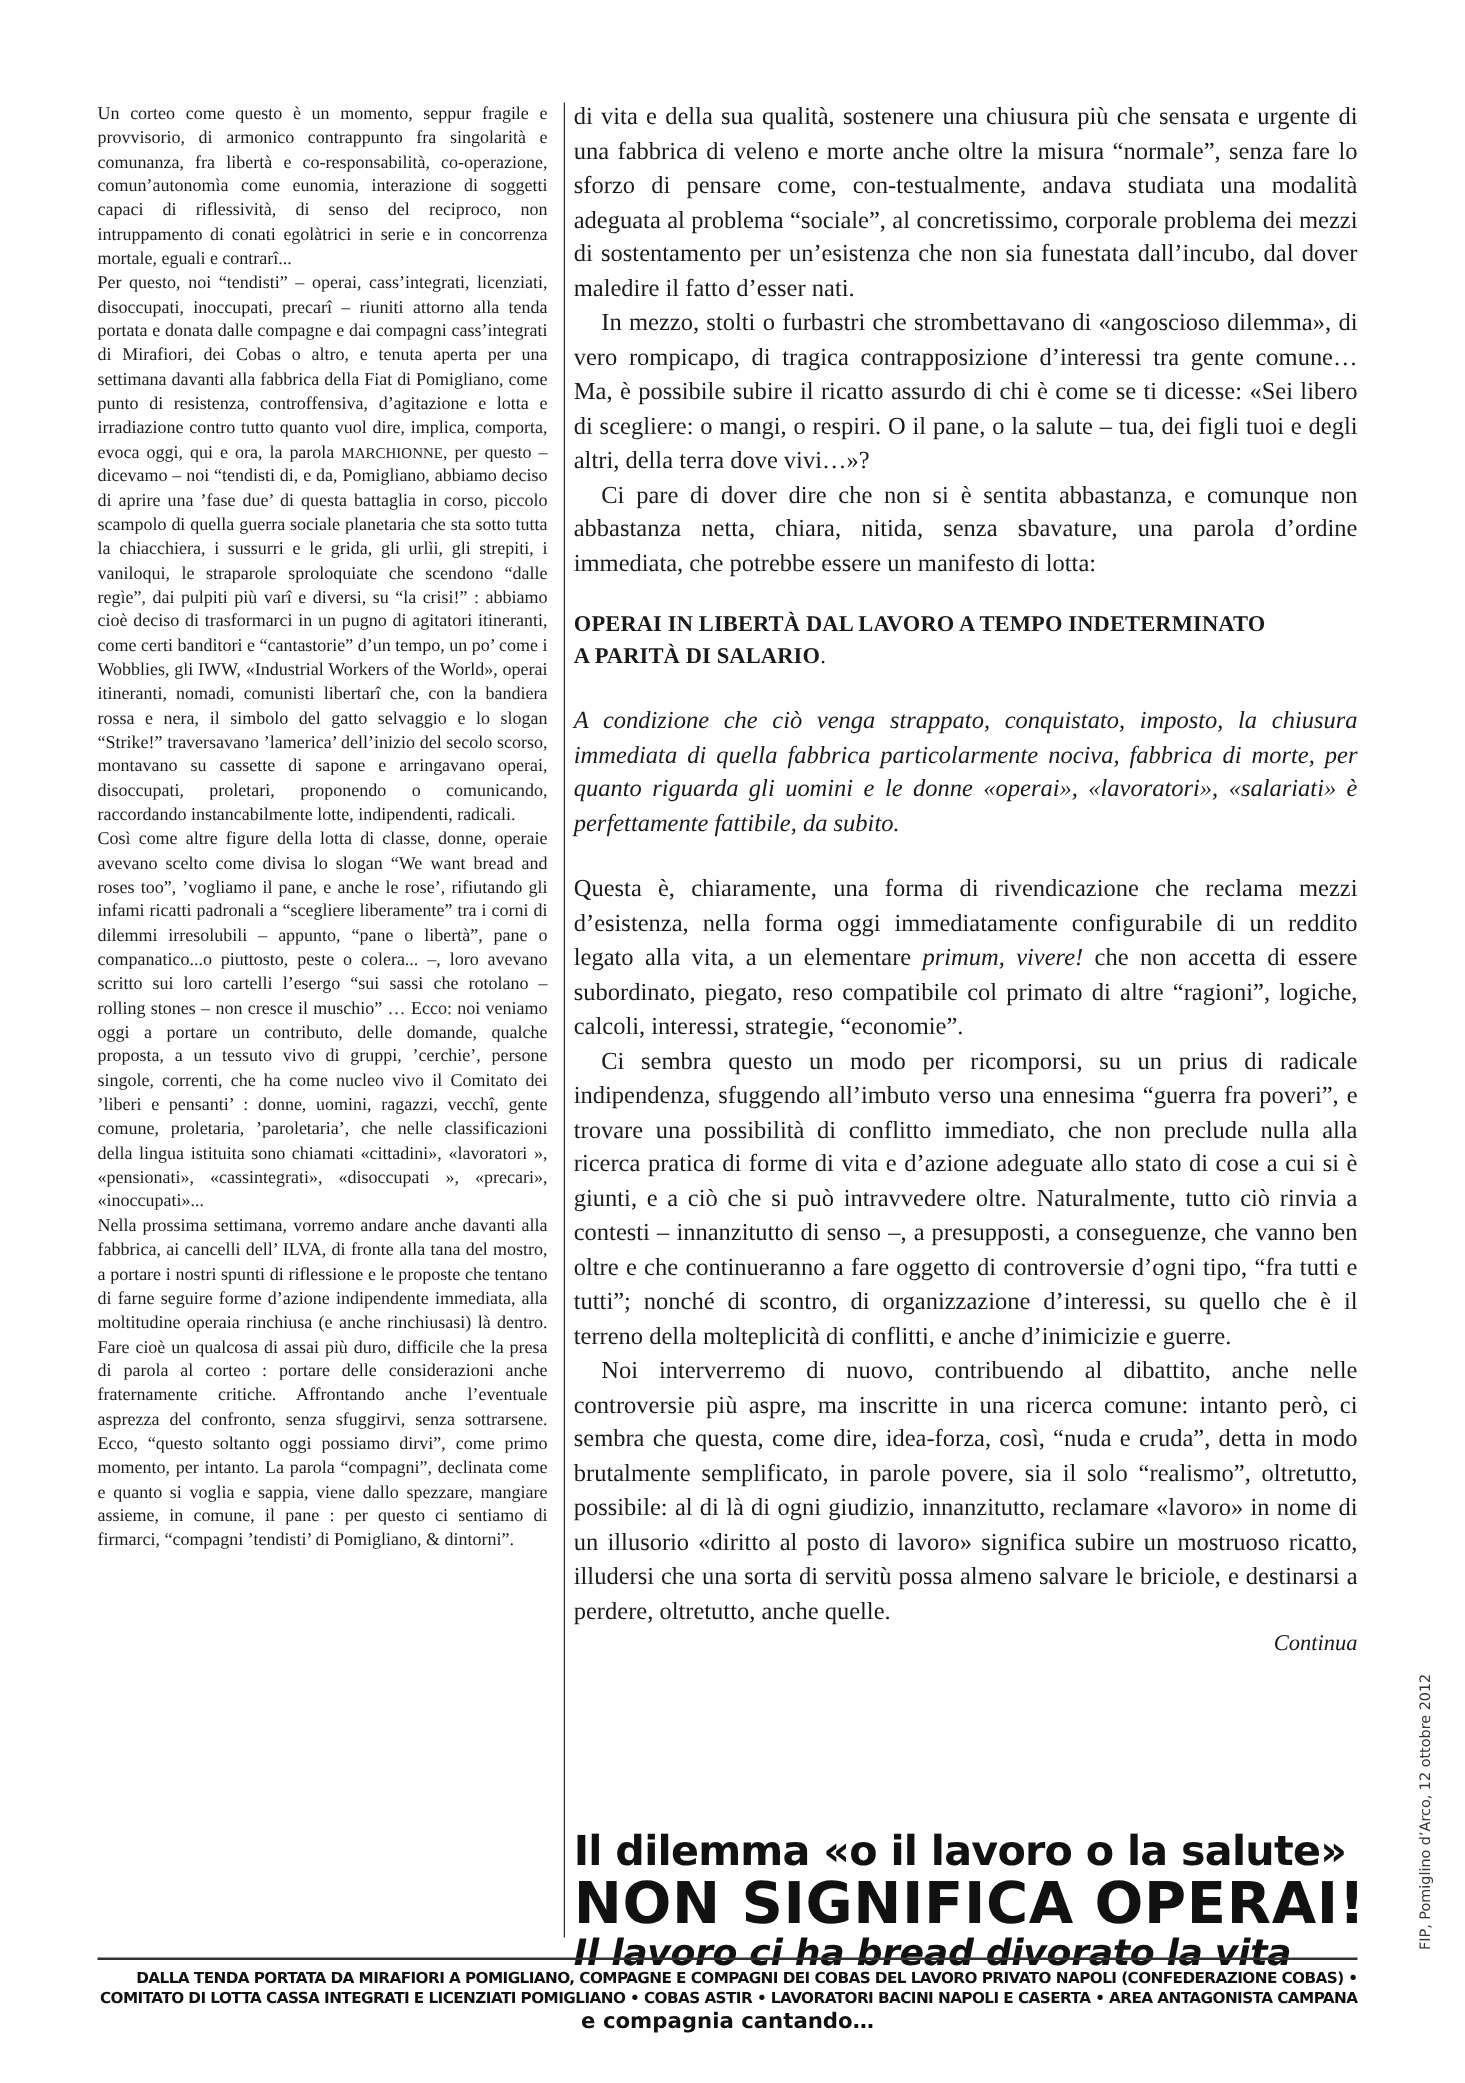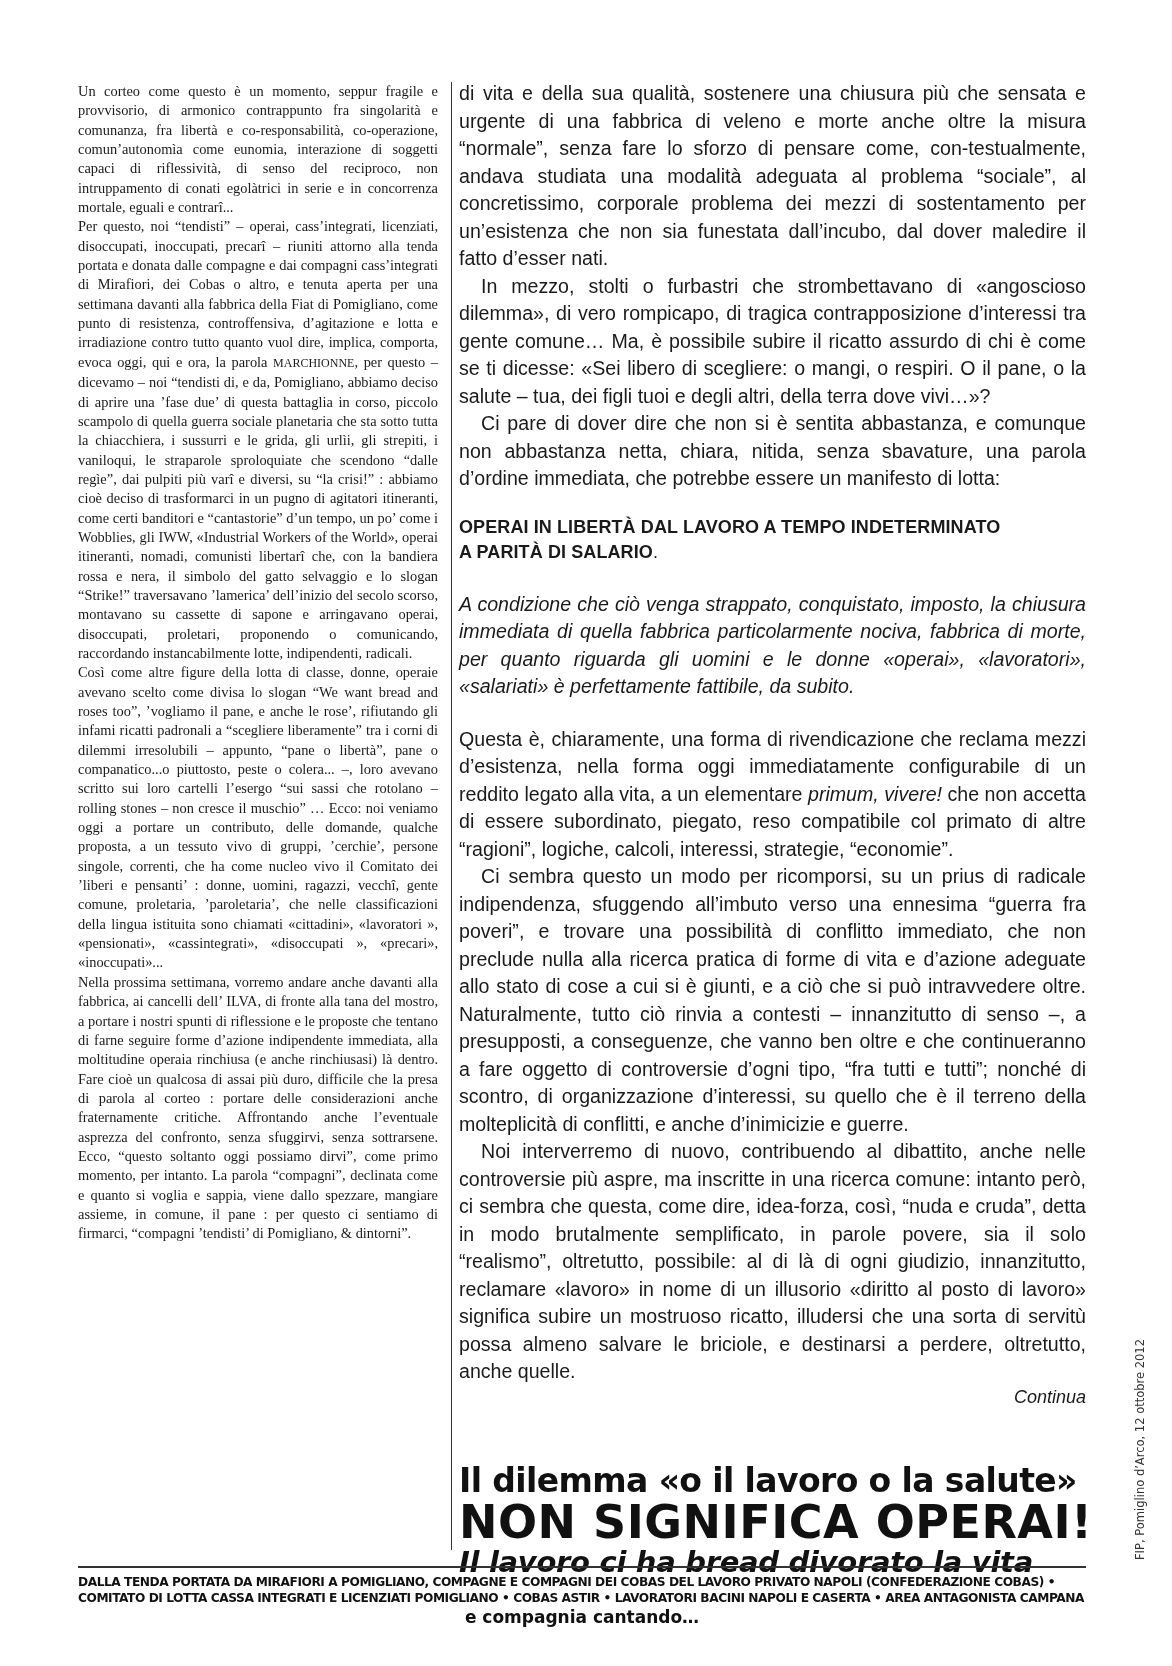--- a/index.html
+++ b/index.html
@@ -14,21 +14,21 @@
     }
     .left-col p { margin: 0; }
     .smallcaps { font-variant: small-caps; font-size: 12px; margin-top: 42px; }
 
     .col-rule {
       position: absolute; left: 451px; top: 82px; width: 1px; height: 1468px; background: #333;
     }
 
     .right-col {
       position: absolute; left: 459px; top: 80px; width: 627px;
-      font-family: Liberation Sans, sans-serif;
+      font-family: Liberation Serif, serif;
       font-size: 19.6px; line-height: 27.5px; text-align: justify;
     }
     .right-col p { margin: 0; }
     .indent { text-indent: 22px; }
     .slogan {
       margin: 22px 0 26px 0 !important;
       font-weight: bold; font-size: 18px; line-height: 25px;
       letter-spacing: 0.1px;
     }
     .italic-block { font-style: italic; margin-bottom: 25px !important; }
@@ -46,21 +46,21 @@
 
     .footer-rule {
       position: absolute; left: 78px; top: 1566px; width: 1008px; height: 2px; background: #333;
     }
     .footer {
       position: absolute; left: 78px; top: 1575px; width: 1008px;
       font-family: "DejaVu Sans", "Liberation Sans", sans-serif; font-weight: bold;
       font-size: 12.2px; line-height: 15.5px; letter-spacing: -0.45px; color: #111;
       text-transform: uppercase; white-space: nowrap;
     }
-    .footer-line { display: block; }
+    .footer-line { display: block; text-align: right; }
     .footer-tail {
       display: block; text-align: center; text-transform: none;
       font-size: 17px; line-height: 22px; letter-spacing: 0;
     }
 
     .side-credit {
       position: absolute; left: 1133px; top: 1560px;
       transform-origin: 0 0; transform: rotate(-90deg);
       font-family: "DejaVu Sans", "Liberation Sans", sans-serif;
       font-size: 11.5px; color: #333; white-space: nowrap;

